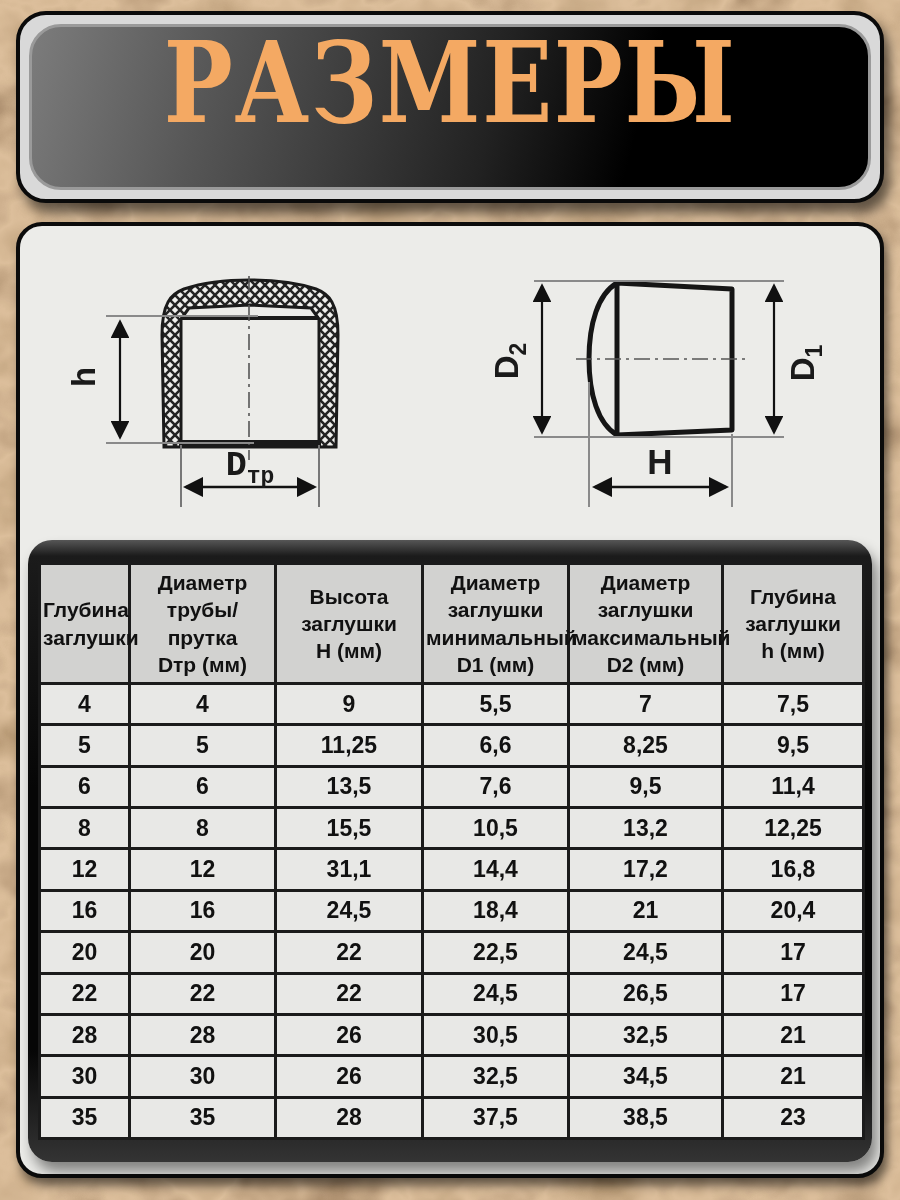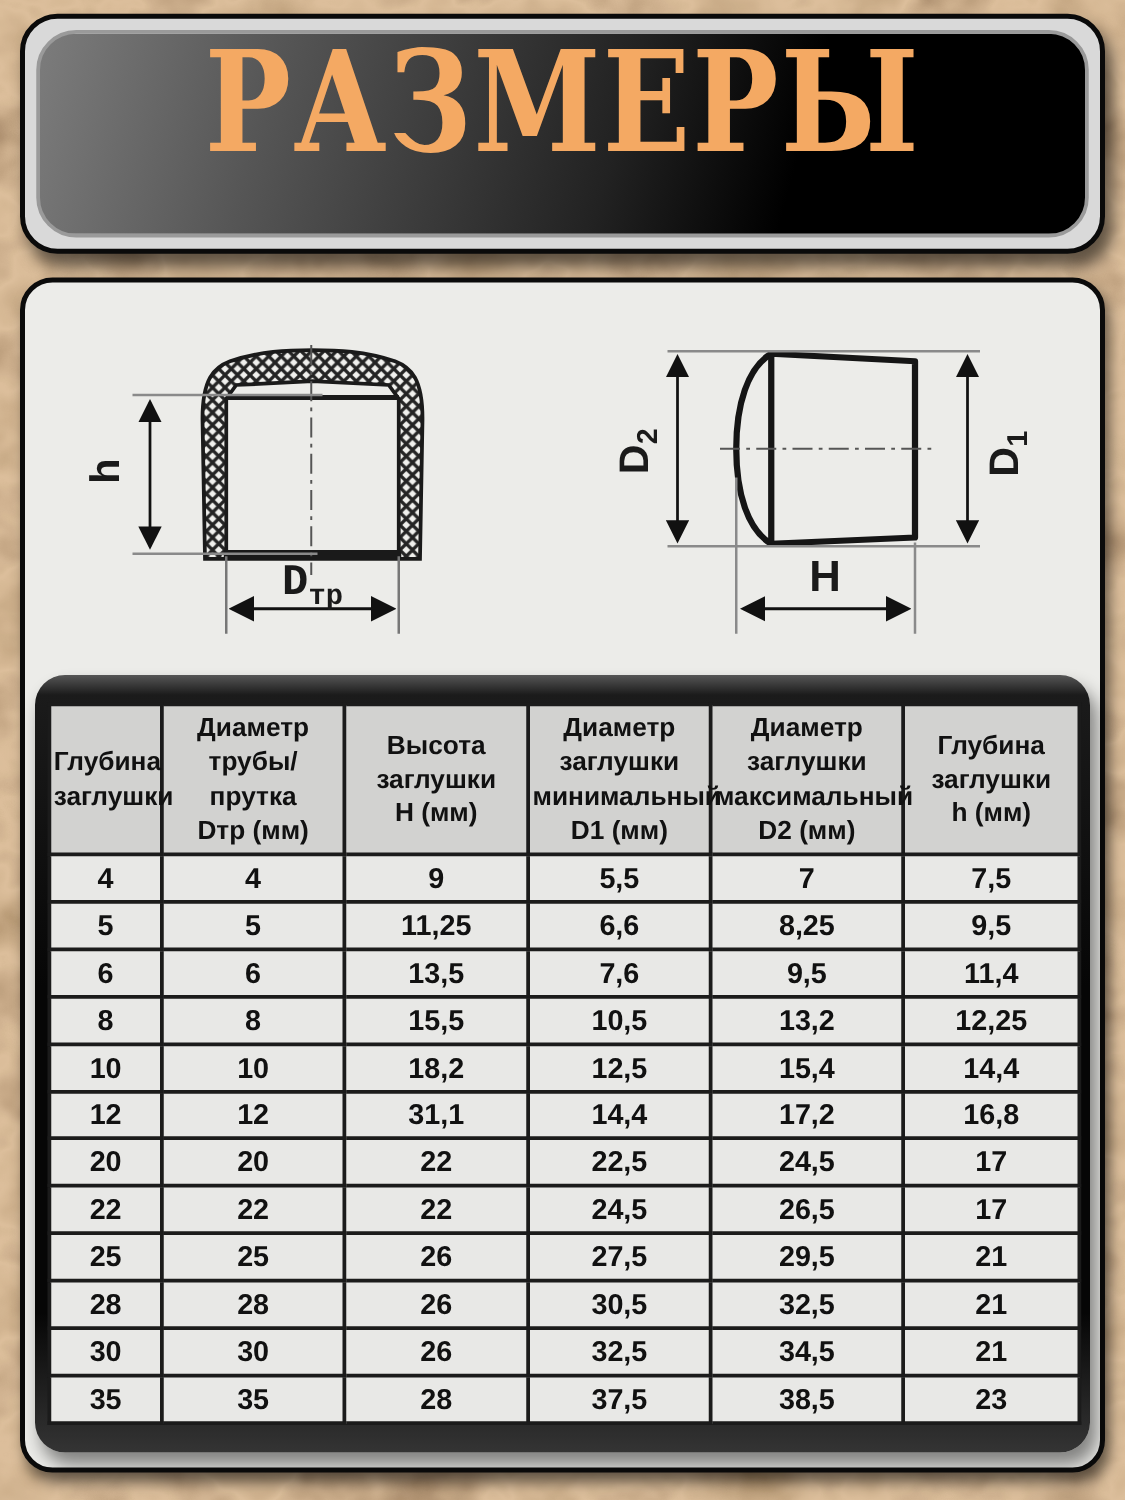--- a/index.html
+++ b/index.html
@@ -226,58 +226,50 @@
   </tr>
         <tr>
     <td>8</td>
     <td>8</td>
     <td>15,5</td>
     <td>10,5</td>
     <td>13,2</td>
     <td>12,25</td>
   </tr>
         <tr>
-    <td>10</td>
-    <td>10</td>
-    <td>18,2</td>
-    <td>12,5</td>
-    <td>15,4</td>
-    <td>14,4</td>
-  </tr>
-        <tr>
     <td>12</td>
     <td>12</td>
     <td>31,1</td>
     <td>14,4</td>
     <td>17,2</td>
     <td>16,8</td>
   </tr>
         <tr>
+    <td>16</td>
+    <td>16</td>
+    <td>24,5</td>
+    <td>18,4</td>
+    <td>21</td>
+    <td>20,4</td>
+  </tr>
+        <tr>
     <td>20</td>
     <td>20</td>
     <td>22</td>
     <td>22,5</td>
     <td>24,5</td>
     <td>17</td>
   </tr>
         <tr>
     <td>22</td>
     <td>22</td>
     <td>22</td>
     <td>24,5</td>
     <td>26,5</td>
     <td>17</td>
-  </tr>
-        <tr>
-    <td>25</td>
-    <td>25</td>
-    <td>26</td>
-    <td>27,5</td>
-    <td>29,5</td>
-    <td>21</td>
   </tr>
         <tr>
     <td>28</td>
     <td>28</td>
     <td>26</td>
     <td>30,5</td>
     <td>32,5</td>
     <td>21</td>
   </tr>
         <tr>

